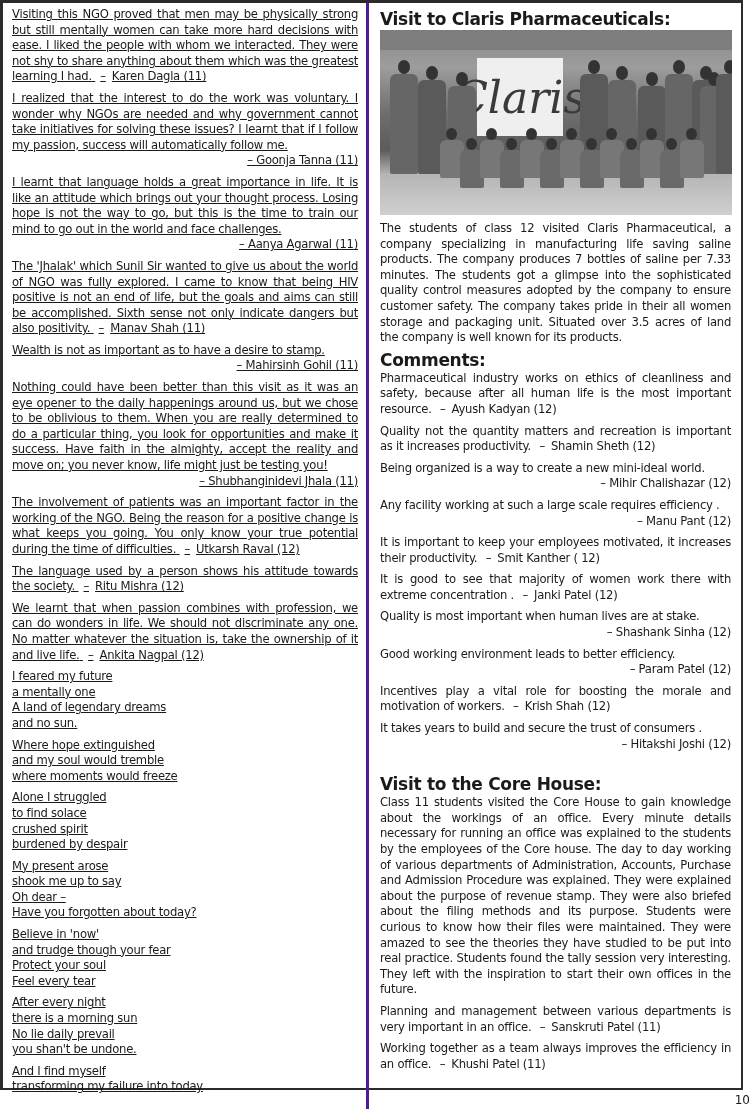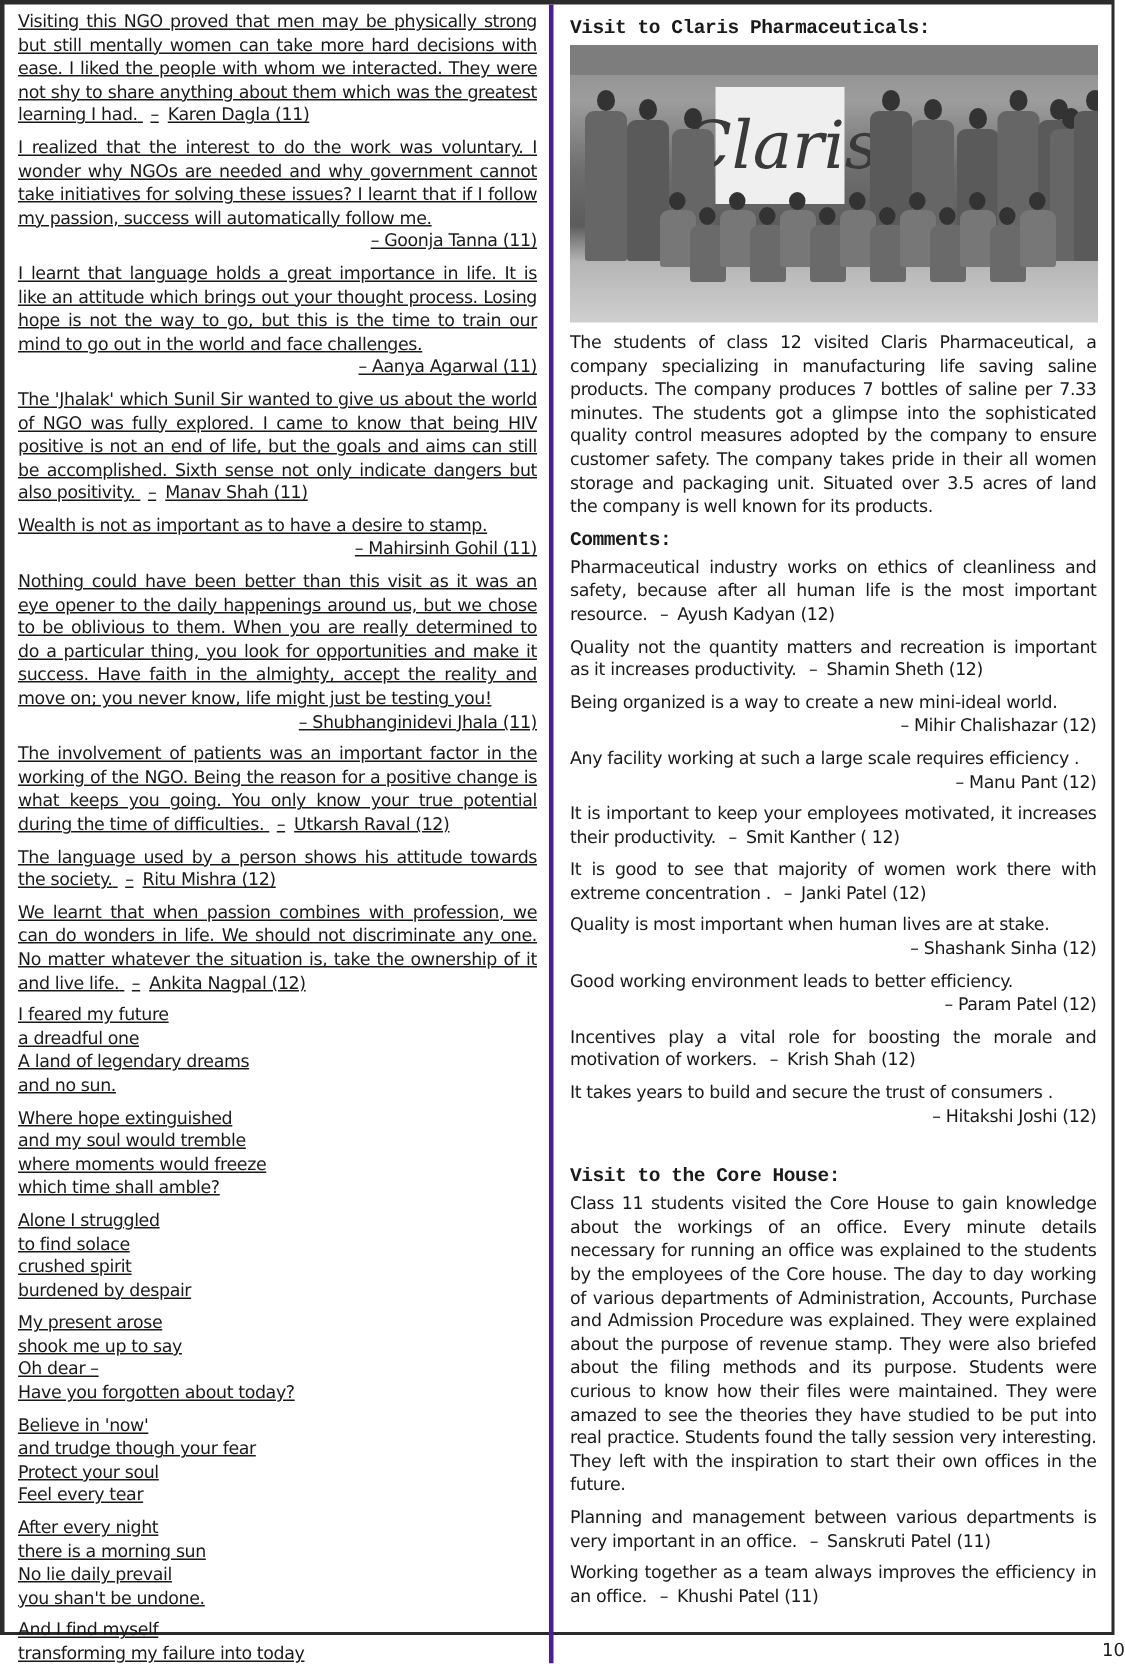--- a/index.html
+++ b/index.html
@@ -10,21 +10,21 @@
            border-bottom: 2px solid #2b2b2b; border-right: 2px solid #2b2b2b; box-sizing: border-box; }
   .col { position: absolute; top: 3px; bottom: 0; box-sizing: border-box; padding: 4px 8px 0 9px; }
   .col-left { left: 3px; width: 366px; border-right: 3px solid #4c1d95; text-decoration: underline; }
   .col-right { left: 369px; width: 372px; padding-left: 11px; padding-right: 10px; }
   .p { font-size: 11.6px; line-height: 15.6px; margin: 0 0 6px 0; text-align: justify; letter-spacing: -0.25px; }
   .p .sig { white-space: nowrap; }
   .sig-right { display: block; text-align: right; }
   .dash { margin: 0 6px 0 5px; }
   .poem { font-size: 11.6px; line-height: 15.6px; margin: 0 0 6px 0; letter-spacing: -0.25px; }
   .poem .line { display: block; }
-  .heading { font-weight: bold; font-size: 13px; line-height: 16px; margin: 4px 0 3px 0; letter-spacing: -0.3px; font-family: Liberation Mono, monospace; }
+  .heading { font-weight: bold; font-size: 17px; line-height: 16px; margin: 4px 0 3px 0; letter-spacing: -0.3px; }
   .photo { width: 352px; height: 185px; margin: 0 0 6px 0; position: relative; overflow: hidden;
            background: linear-gradient(180deg, #8a8a8a 0%, #9d9d9d 20%, #6e6e6e 45%, #5c5c5c 65%, #b5b5b5 78%, #cfcfcf 100%); }
   .photo .sign { position: absolute; left: 97px; top: 28px; width: 86px; height: 78px; background: #efefef;
                  font-family: "DejaVu Serif", serif; font-style: italic; font-size: 44px; color: #3a3a3a;
                  display: flex; align-items: center; justify-content: center; }
   .photo .wall { position: absolute; left: 0; top: 0; width: 100%; height: 20px; background: #7d7d7d; }
   .photo .person { position: absolute; background: #555; border-radius: 6px 6px 2px 2px; }
   .photo .head { position: absolute; background: #333; border-radius: 50%; }
   .page-num { position: absolute; top: 1093px; left: 0; width: 750px; text-align: right; font-size: 12px; }
 </style>
@@ -41,29 +41,28 @@
       <p class="p"><span>The 'Jhalak' which Sunil Sir wanted to give us about  the world of NGO was fully explored. I came to know that being HIV positive is not an end of  life, but the goals and aims can still be accomplished. Sixth sense not only indicate dangers but also positivity.</span> <span class="sig"><span class="dash">–</span>Manav Shah (11)</span></p>
       <p class="p"><span>Wealth is not as important as to have a desire to stamp.</span><span class="sig-right">–   Mahirsinh Gohil (11)</span></p>
       <p class="p"><span>Nothing could have been better than this visit as it was an eye opener to the daily happenings around us, but we chose to be oblivious to them. When you are really determined to do a particular thing, you look for opportunities and make it success. Have faith in the almighty, accept the reality and move on; you never know, life might just be testing you!</span><span class="sig-right">–   Shubhanginidevi Jhala (11)</span></p>
       <p class="p"><span>The involvement of patients was an important factor in the working of the  NGO. Being the reason for a positive change is what keeps you going. You only know your true potential during the time of difficulties.</span> <span class="sig"><span class="dash">–</span>Utkarsh Raval (12)</span></p>
       <p class="p"><span>The language used  by a person shows his  attitude towards the society.</span> <span class="sig"><span class="dash">–</span>Ritu Mishra (12)</span></p>
       <p class="p"><span>We learnt that when passion combines with profession, we can do wonders in life. We should not discriminate any one. No matter whatever the situation is, take the ownership of it and live life.</span> <span class="sig"><span class="dash">–</span>Ankita Nagpal (12)</span></p>
     </div>
   <div id="poem">
       <div class="poem">
         <span class="line">I feared my future</span>
-        <span class="line">a dreadful one</span>
+        <span class="line">a mentally one</span>
         <span class="line">A land of legendary dreams</span>
         <span class="line">and no sun.</span>
       </div>
       <div class="poem">
         <span class="line">Where hope extinguished</span>
         <span class="line">and my soul would tremble</span>
         <span class="line">where moments would freeze</span>
-        <span class="line">which time shall amble?</span>
       </div>
       <div class="poem">
         <span class="line">Alone I struggled</span>
         <span class="line">to find solace</span>
         <span class="line">crushed spirit</span>
         <span class="line">burdened by despair</span>
       </div>
       <div class="poem">
         <span class="line">My present arose</span>
         <span class="line">shook me up to say</span>

